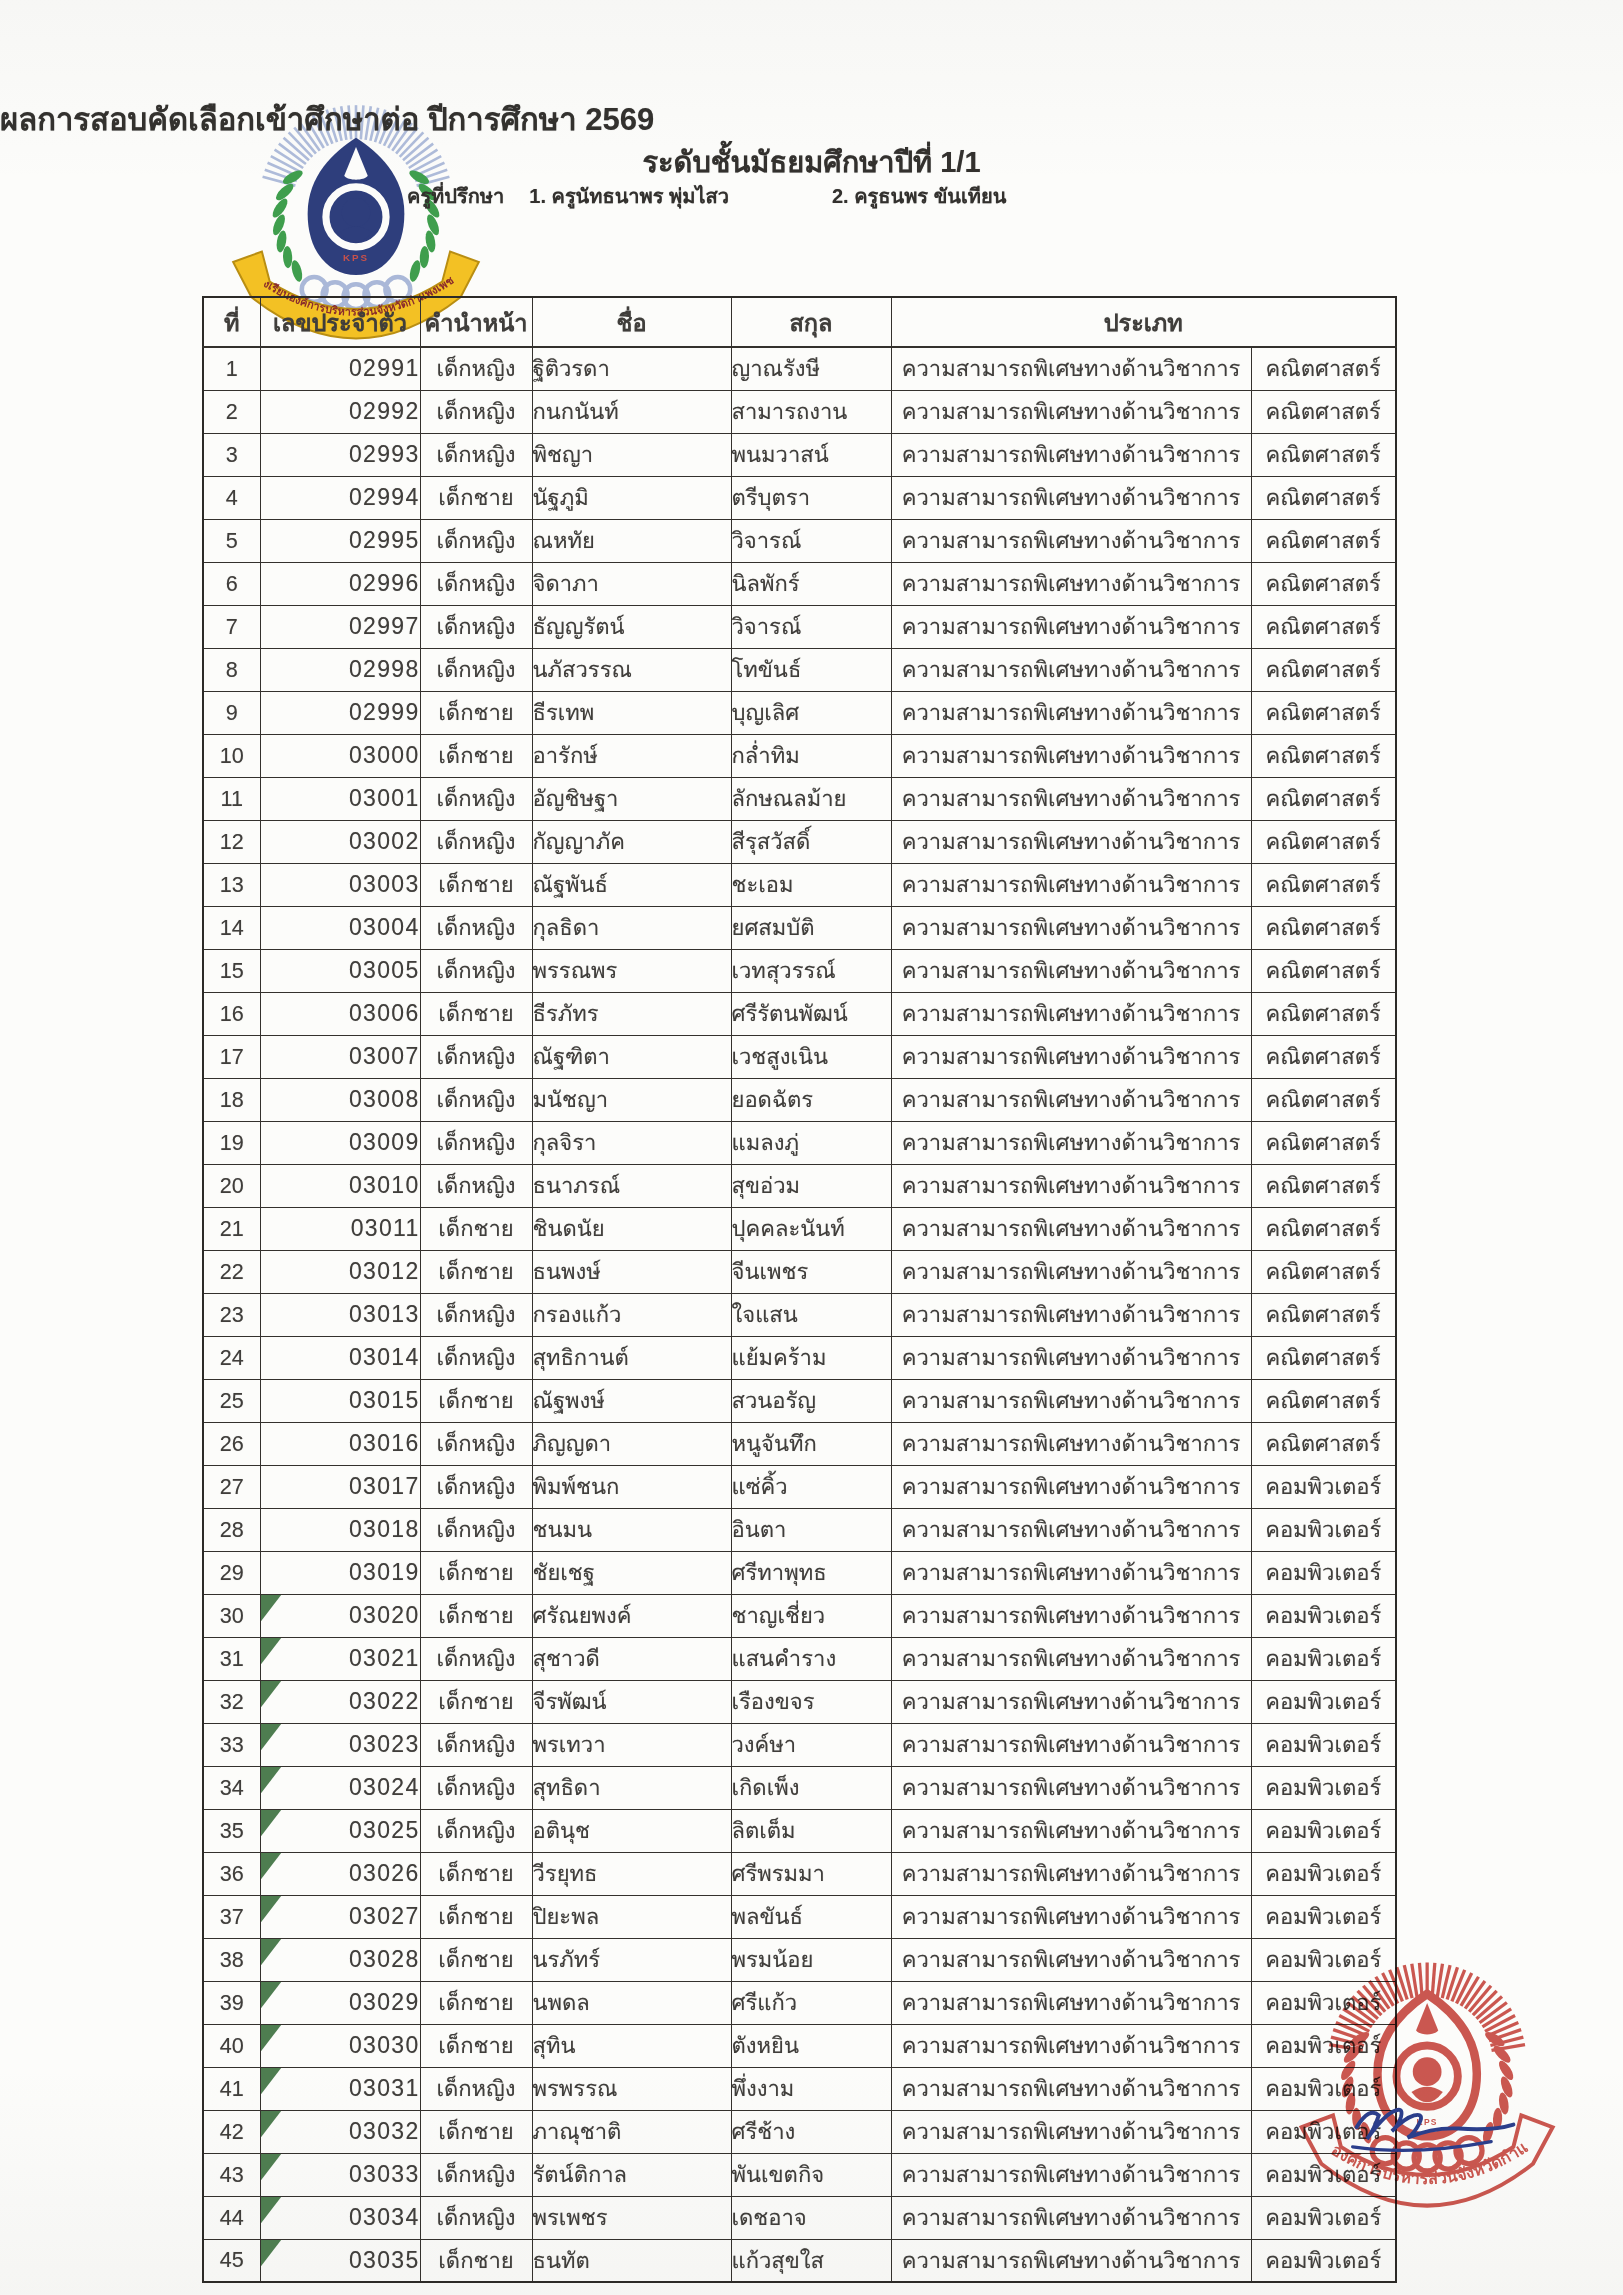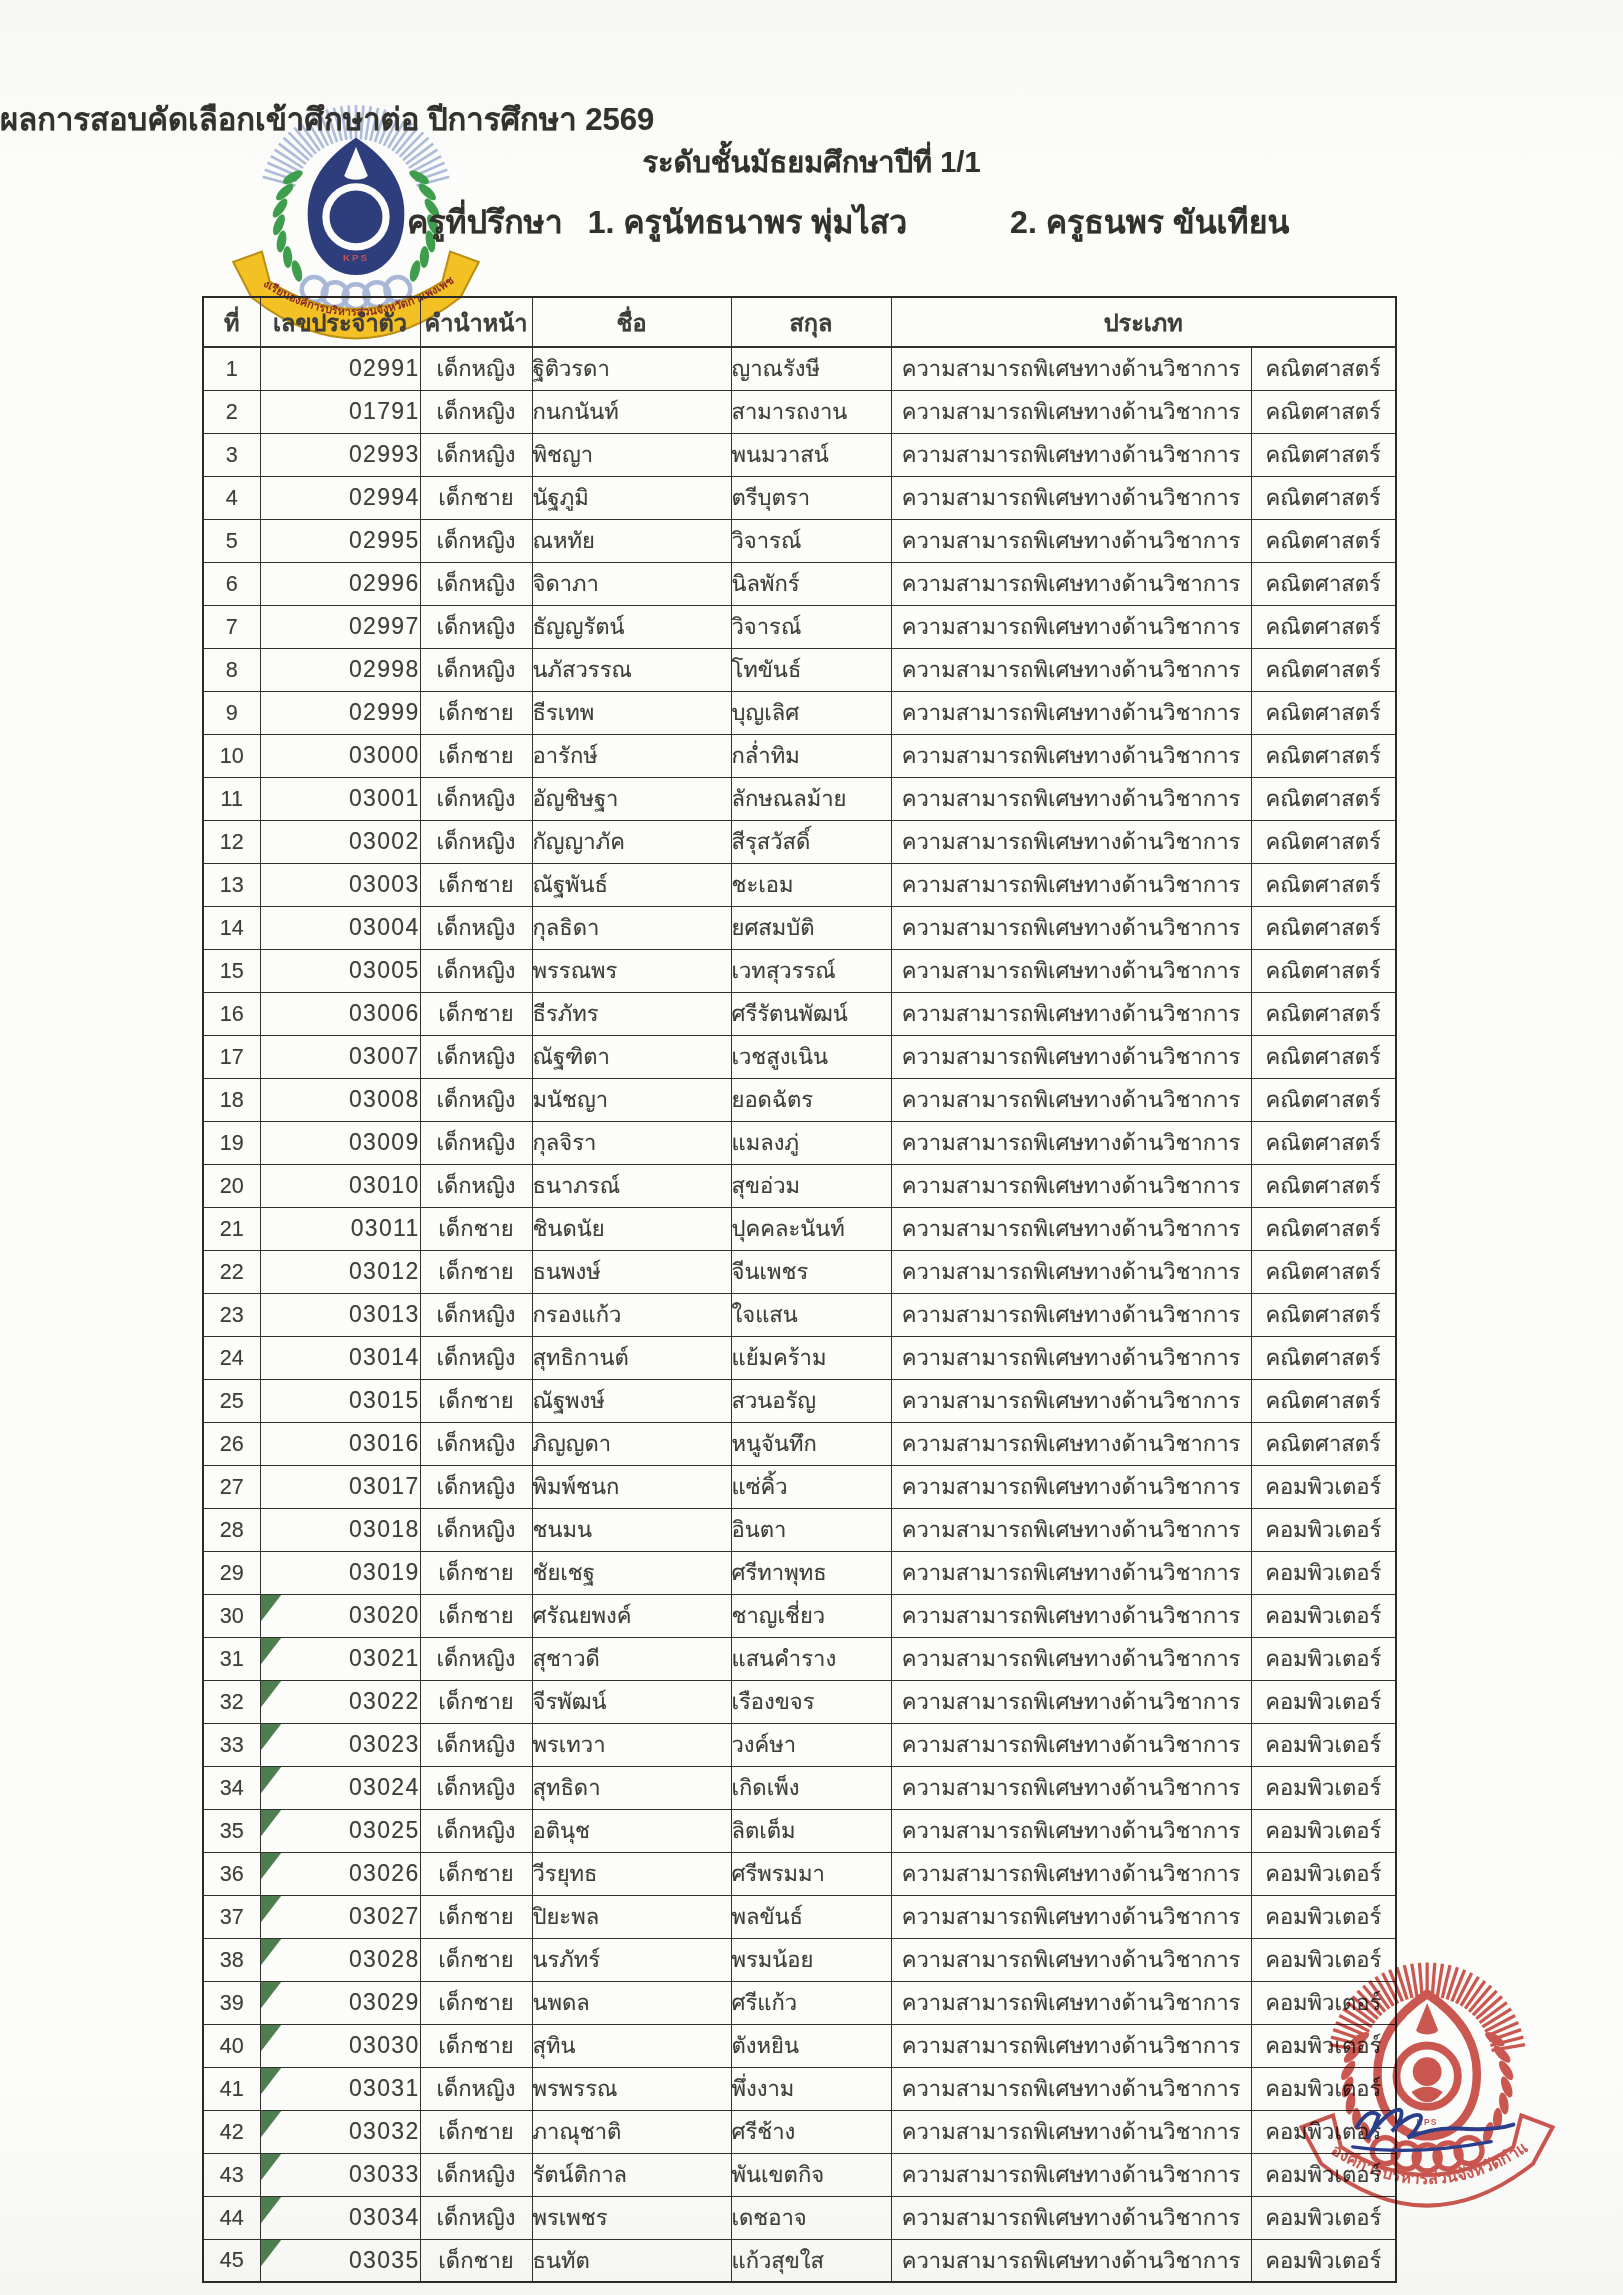--- a/index.html
+++ b/index.html
@@ -12,22 +12,22 @@
     color:#403e3b;
     overflow:hidden;
   }
   .scan-tint{position:absolute;inset:0;background:
     linear-gradient(180deg,rgba(120,120,118,0.04),rgba(255,255,255,0) 8%,rgba(255,255,255,0) 90%,rgba(120,120,118,0.05));
     pointer-events:none;}
   .title-line1{position:absolute;left:0;right:0;top:94px;
     font-size:31px;font-weight:bold;color:#33312e;text-shadow:0 0 0.7px rgba(40,40,40,.45);}
   .title-line2{position:absolute;left:0;right:0;top:139px;text-align:center;
     font-size:29px;font-weight:bold;color:#33312e;text-shadow:0 0 0.7px rgba(40,40,40,.45);}
-  .advisor-row{position:absolute;left:407px;top:196px;display:flex;align-items:baseline;
-    font-size:32px;font-weight:bold;color:#33312e;text-shadow:0 0 0.7px rgba(40,40,40,.45);justify-content:center;}
+  .advisor-row{position:absolute;left:407px;top:180px;display:flex;align-items:baseline;
+    font-size:20px;font-weight:bold;color:#33312e;text-shadow:0 0 0.7px rgba(40,40,40,.45);justify-content:center;}
   .advisor-row .gap1{width:25px;}
   .advisor-row .gap2{width:103px;}
   .logo{position:absolute;left:224px;top:97px;width:264px;height:279px;}
 
   table.roster{
     position:absolute;left:202px;top:296px;width:1194px;
     border-collapse:collapse;table-layout:fixed;
     font-size:22px;color:#403e3b;
   }
   table.roster th,table.roster td{
@@ -176,21 +176,21 @@
           <td class="c-no">1</td>
           <td class="c-id">02991</td>
           <td class="c-prefix">เด็กหญิง</td>
           <td class="c-first">ฐิติวรดา</td>
           <td class="c-last">ญาณรังษี</td>
           <td class="c-cat">ความสามารถพิเศษทางด้านวิชาการ</td>
           <td class="c-sub">คณิตศาสตร์</td>
         </tr>
         <tr>
           <td class="c-no">2</td>
-          <td class="c-id">01791</td>
+          <td class="c-id">02992</td>
           <td class="c-prefix">เด็กหญิง</td>
           <td class="c-first">กนกนันท์</td>
           <td class="c-last">สามารถงาน</td>
           <td class="c-cat">ความสามารถพิเศษทางด้านวิชาการ</td>
           <td class="c-sub">คณิตศาสตร์</td>
         </tr>
         <tr>
           <td class="c-no">3</td>
           <td class="c-id">02993</td>
           <td class="c-prefix">เด็กหญิง</td>

